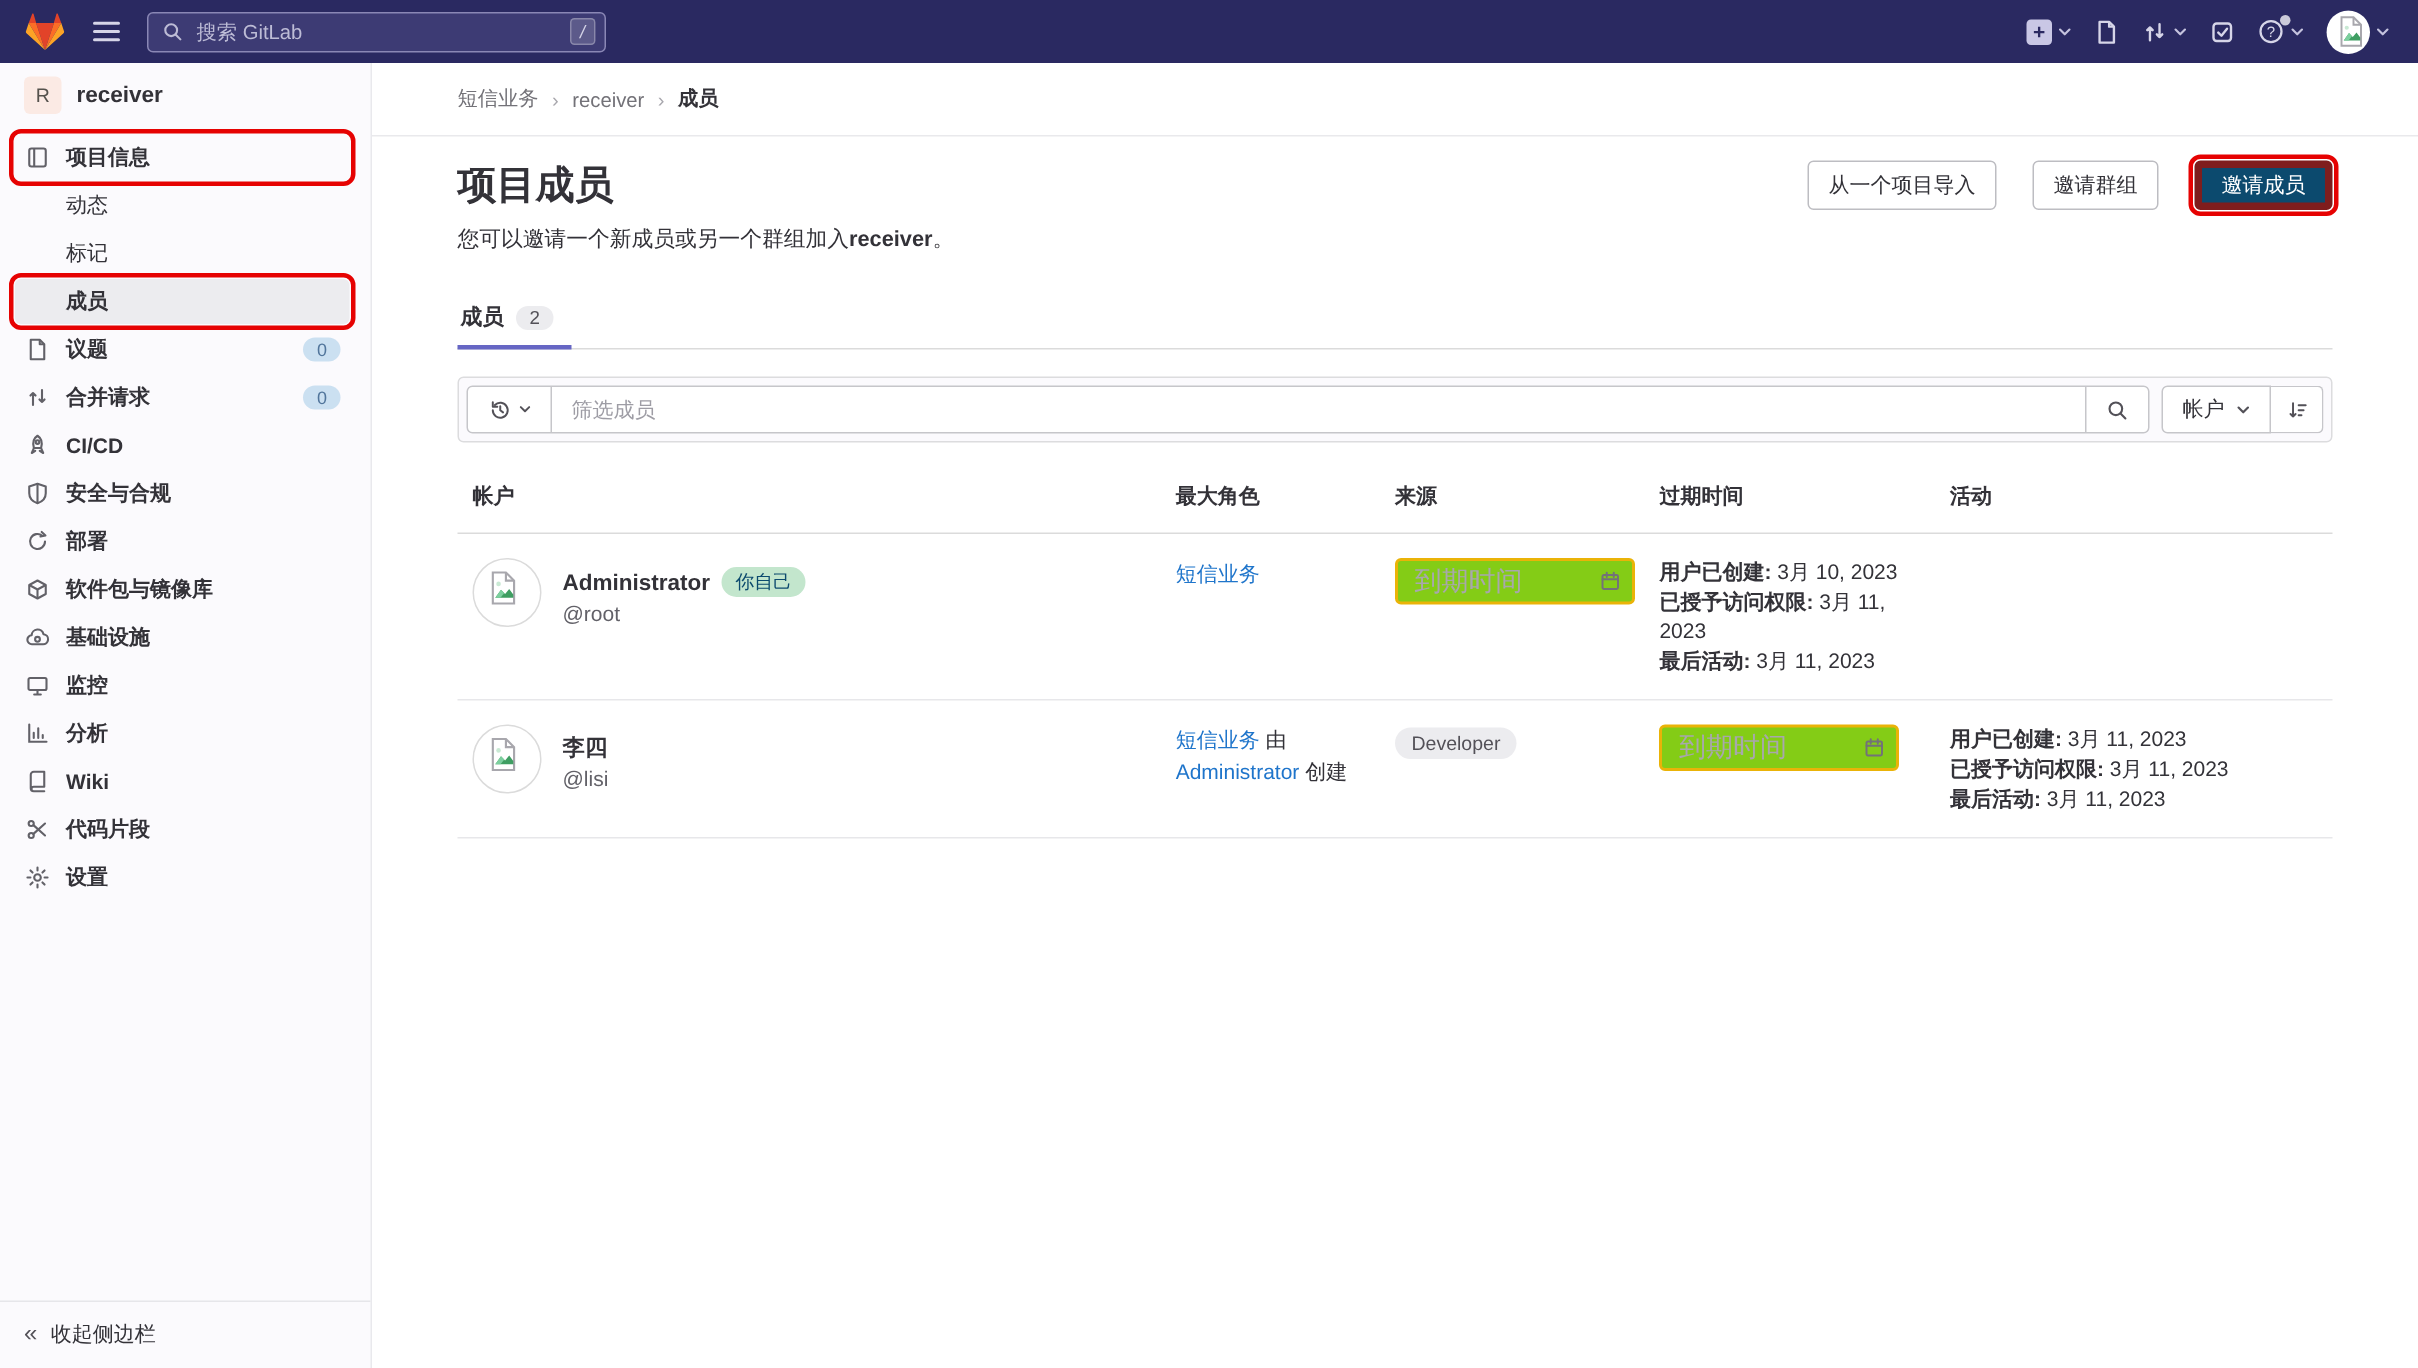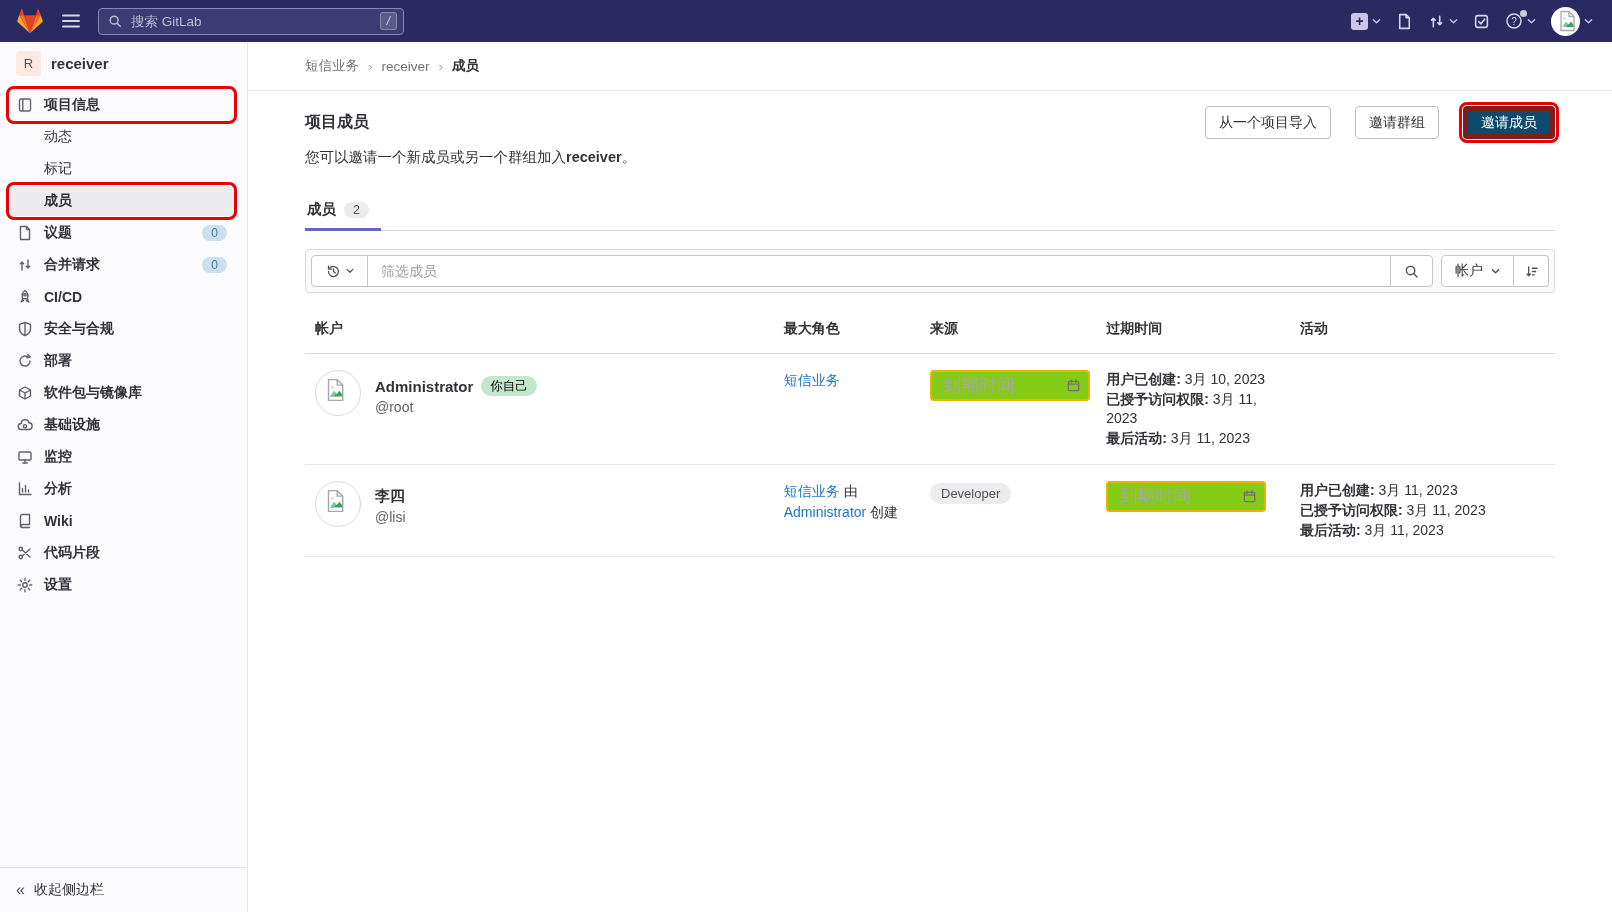--- a/index.html
+++ b/index.html
@@ -84,21 +84,21 @@
   .breadcrumb-bar {
     height:49px; display:flex; align-items:center; padding-left:57px;
     border-bottom:1px solid #e9e9ec; font-size:13.5px;
   }
   .crumb { color:#737278; text-decoration:none; cursor:pointer; }
   .crumb-sep { color:#a8a7ad; margin:0 9px; }
   .crumb-current { color:#333238; font-weight:bold; }
 
   .content { padding:0 57px; }
   .title-row { display:flex; align-items:center; justify-content:space-between; margin-top:15px; }
-  .page-title { font-size:16px; font-weight:bold; margin:0; color:#333238; }
+  .page-title { font-size:26px; font-weight:bold; margin:0; color:#333238; }
   .btn-row { display:flex; gap:24px; }
   .btn {
     height:33px; padding:0 13px; border-radius:4px; font-size:14px; font-family:inherit;
     display:flex; align-items:center; cursor:pointer;
   }
   .btn-default { background:#fff; border:1px solid #bdbdc2; color:#333238; }
   .btn-primary { background:#0c4a6e; border:5px solid #7f1d1d; color:#fff; }
   .page-desc { margin:9px 0 0; font-size:14.5px; color:#333238; }
   .page-desc b { font-weight:bold; }
 
@@ -143,21 +143,21 @@
   .mt-row { border-bottom:1px solid #e7e7ea; }
   .mt-row > div { padding:16px 10px; font-size:14px; }
   .acct-cell { display:flex; gap:14px; }
   .avatar-circle {
     width:46px; height:46px; border-radius:50%; border:1px solid #dbdbdb; background:#fff;
     flex:0 0 46px; position:relative; overflow:hidden;
   }
   .avatar-circle svg { position:absolute; top:7px; left:7px; }
   .acct-name-line { display:flex; align-items:center; gap:8px; margin-top:6px; }
   .acct-name { font-weight:bold; font-size:15px; color:#333238; }
-  .you-badge { background:#c3e6cd; color:#000000; border-radius:10px; padding:1.5px 9px; font-size:12.5px; }
+  .you-badge { background:#c3e6cd; color:#0c4a6e; border-radius:10px; padding:1.5px 9px; font-size:12.5px; }
   .acct-user { color:#626168; margin-top:3px; font-size:14px; }
   .src-cell { line-height:1.45; font-size:14.5px; }
   a.cell-link { color:#1f75cb; text-decoration:none; cursor:pointer; }
   .role-badge {
     background:#ececef; color:#535158; border-radius:11px; padding:3px 11px;
     font-size:13px; display:inline-block; margin-top:2px;
   }
   .expiry-box { position:relative; width:160px; }
   .expiry-box input {
     width:160px; height:31px; border:2px solid #eab308; border-radius:4px;

